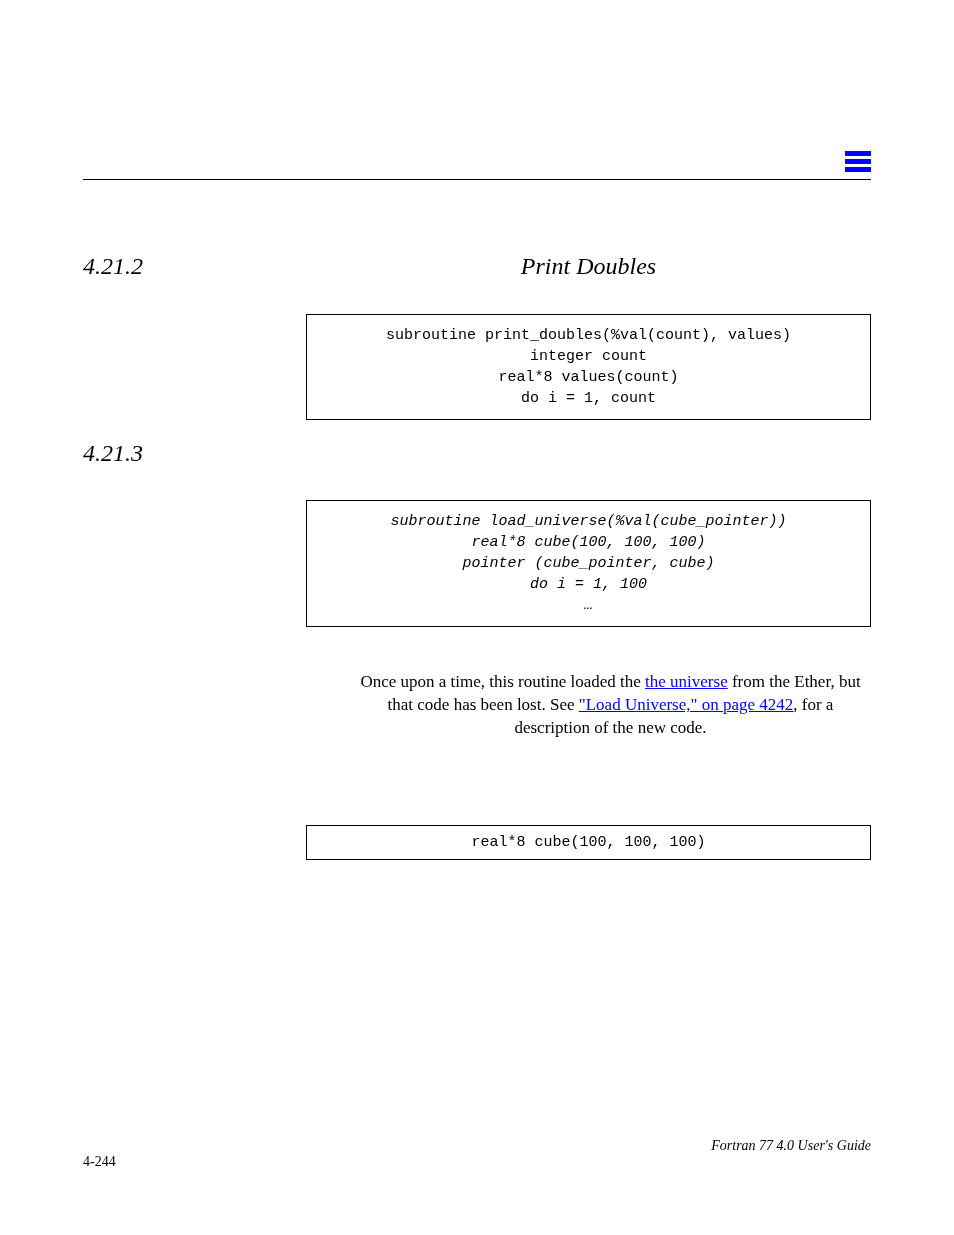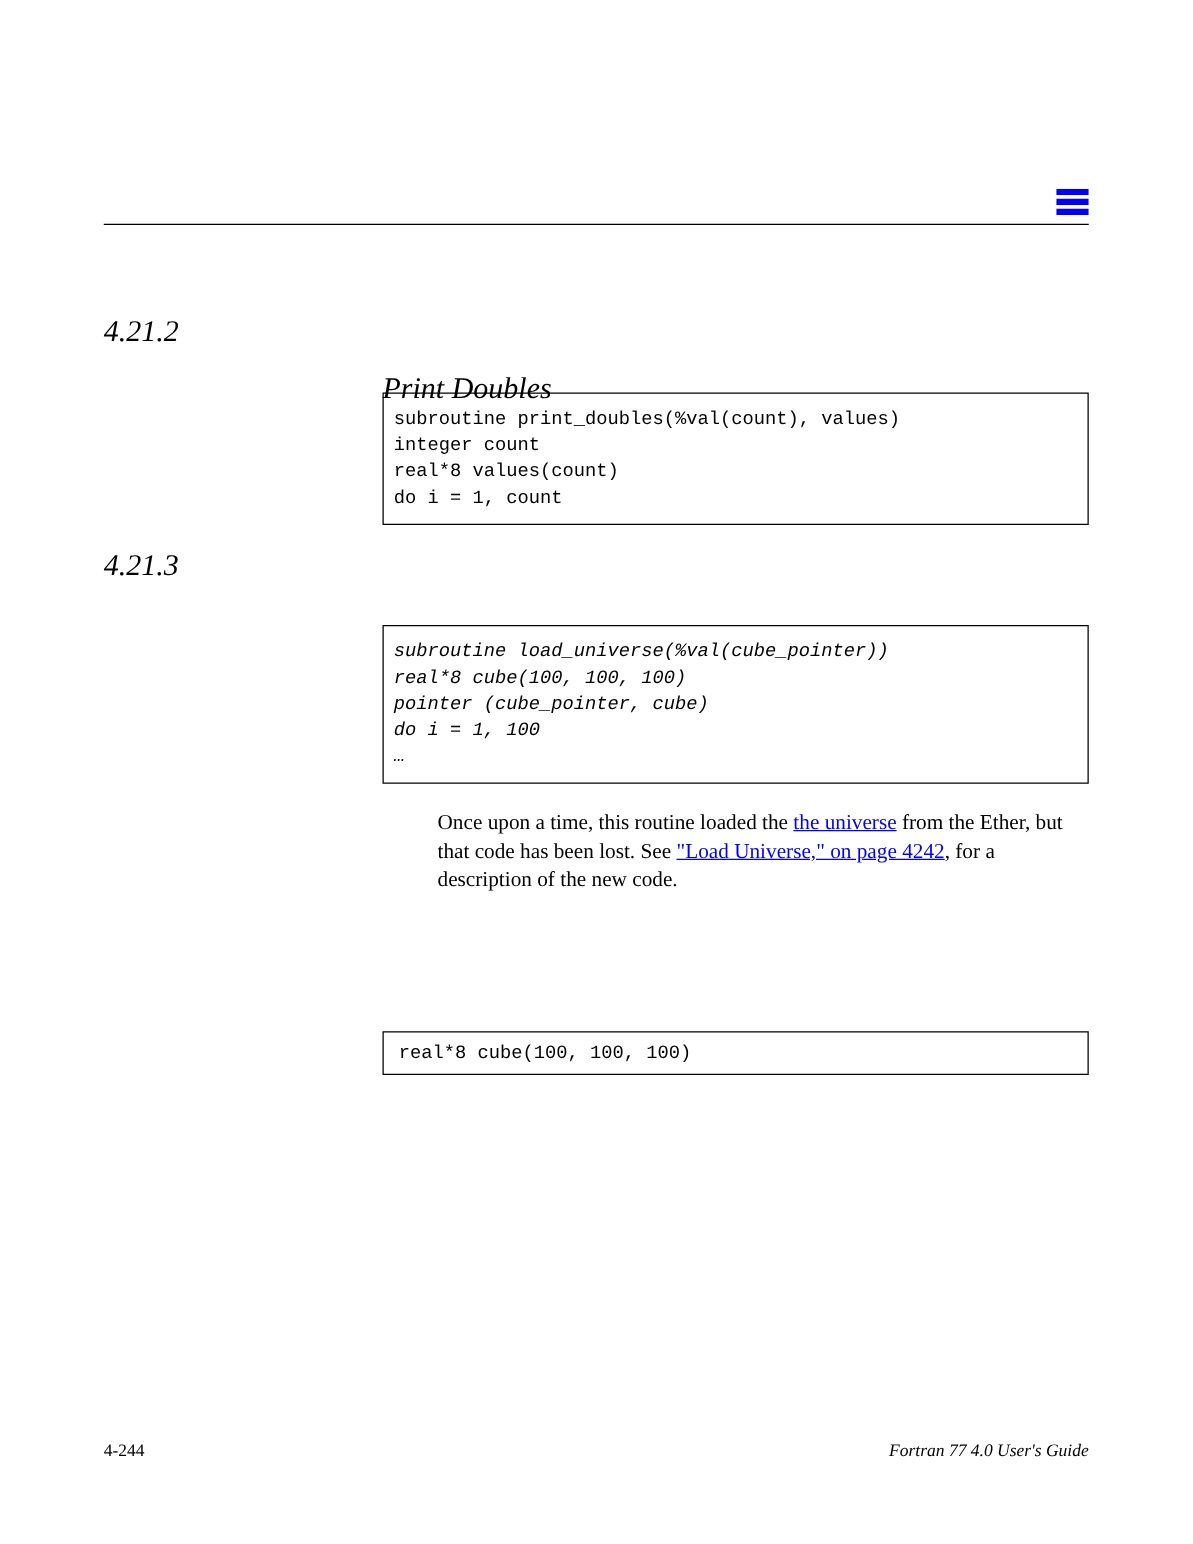--- a/index.html
+++ b/index.html
@@ -8,20 +8,21 @@
     background: #fff;
     width: 954px;
     height: 1235px;
     font-family: "Times New Roman", Times, serif;
     color: #000;
   }
   .page {
     position: relative;
     width: 954px;
     height: 1230px;
+    text-align: center;
   }
   .menu-icon {
     position: absolute;
     top: 151px;
     right: 83px;
   }
   .menu-icon svg { display: block; }
   .header-rule {
     position: absolute;
     top: 179px;
@@ -37,21 +38,20 @@
     font-family: "Palatino Linotype", Palatino, "Times New Roman", serif;
     font-size: 24px;
   }
   .section-title {
     position: absolute;
     left: 306px;
     right: 83px;
     font-style: italic;
     font-family: "Palatino Linotype", Palatino, "Times New Roman", serif;
     font-size: 24px;
-    margin-top: 45px;
   }
   .code-box {
     position: absolute;
     left: 306px;
     right: 83px;
     border: 1px solid #000;
     box-sizing: border-box;
     font-family: "Courier New", monospace;
     font-size: 15px;
     line-height: 21px;
@@ -70,21 +70,21 @@
   }
   .footer-left {
     position: absolute;
     left: 83px;
     bottom: 60px;
     font-size: 14px;
   }
   .footer-right {
     position: absolute;
     right: 83px;
-    bottom: 60px;
+    bottom: 76px;
     font-size: 14px;
     font-style: italic;
   }
 </style>
 </head>
 <body>
 
 <div class="page">
 
   <div class="menu-icon">
@@ -110,21 +110,21 @@
   <div class="section-number" style="top:440px;">4.21.3</div>
 
   <div class="code-box" style="top:500px;font-style:italic;">
     <span style="white-space:pre;">subroutine load_universe(%val(cube_pointer))
 real*8 cube(100, 100, 100)
 pointer (cube_pointer, cube)
 do i = 1, 100
 …</span>
   </div>
 
-  <div class="body-text" style="top:646px;margin-left:44px;">
+  <div class="body-text" style="top:670px;margin-left:44px;">
     <span>Once upon a time, this routine loaded the </span><span class="link">the universe</span><span> from the Ether, but that code has been lost. See </span><span class="link">"Load Universe," on page 4242</span><span>, for a description of the new code.</span>
   </div>
 
 
   <div class="code-box" style="top:825px; padding:6px 12px;">
     <span style="white-space:pre;">real*8 cube(100, 100, 100)</span>
   </div>
 
   <div class="footer-left">4-244</div>
   <div class="footer-right">Fortran 77 4.0 User's Guide</div>

